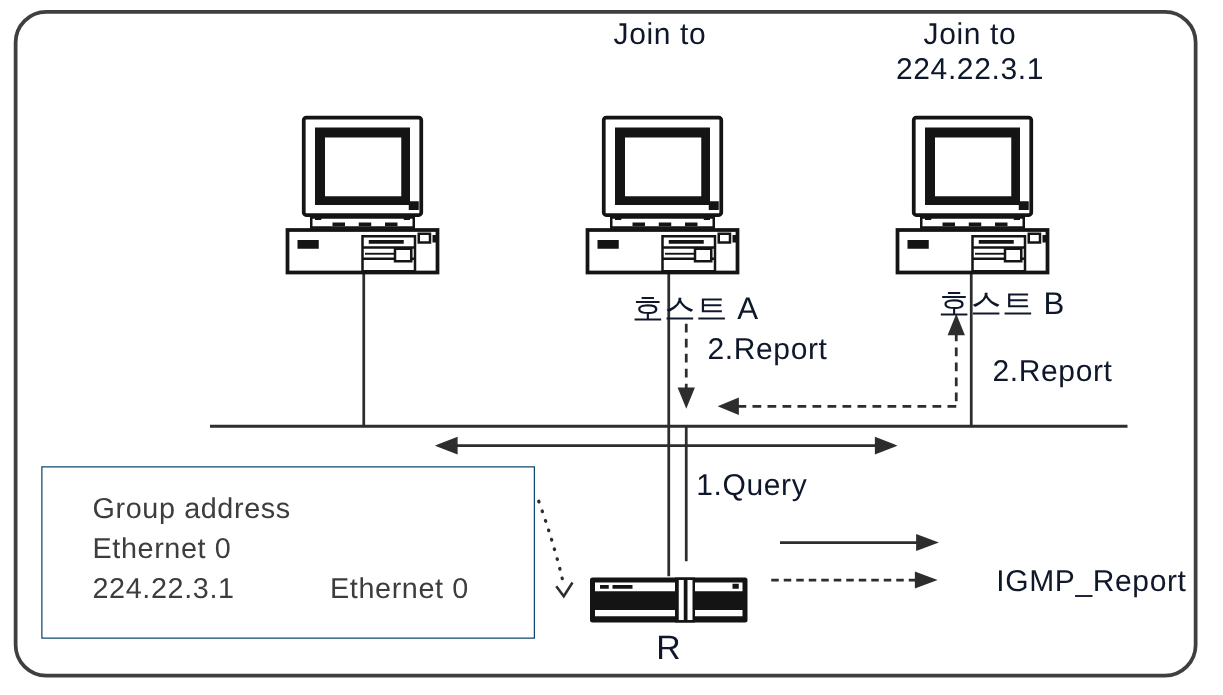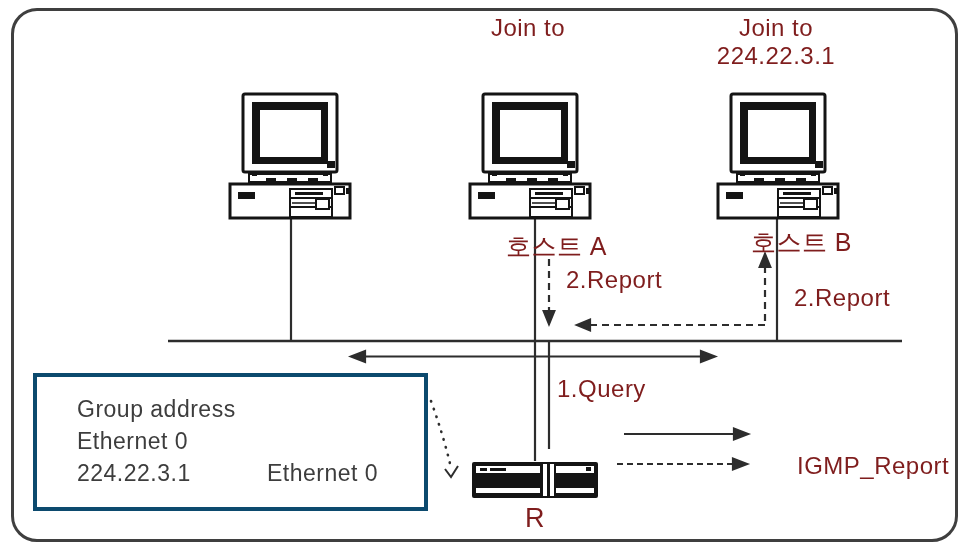--- a/index.html
+++ b/index.html
@@ -5,26 +5,26 @@
   html,body{margin:0;padding:0;background:#fff;}
   .canvas{
     position:relative;width:978px;height:556px;background:#ffffff;overflow:hidden;
     font-family:"Liberation Sans","DejaVu Sans",sans-serif;color:#3d3d3d;
   }
   .frame{
     position:absolute;left:11px;top:8px;width:947px;height:534px;
     border:3px solid #3f3f3f;border-radius:26px;box-sizing:border-box;
   }
   .overlay,.icon-svg{position:absolute;}
-  .lbl{position:absolute;white-space:nowrap;font-size:24px;letter-spacing:0.5px;color:#7f1d1d;}
+  .lbl{position:absolute;white-space:nowrap;font-size:24px;letter-spacing:0.5px;color:#0f172a;}
   .join{width:196px;text-align:center;line-height:28px;font-size:24px;}
   .hostlbl{font-size:25px;width:150px;text-align:right;}
   .grouptable{
     position:absolute;left:33px;top:373px;width:395px;height:138px;
-    border:4px solid #0c4a6e;box-sizing:border-box;padding:16px 0 0 40px;
+    border:1px solid #0c4a6e;box-sizing:border-box;padding:16px 0 0 40px;
     font-size:23px;letter-spacing:0.5px;
   }
   .trow{display:flex;line-height:32px;white-space:nowrap;}
   .tcol1{width:190px;}
   .rlabel{width:64px;text-align:center;font-size:27px;}
   .legend-lbl{font-size:24px;}
 </style>
 </head>
 <body>
 

